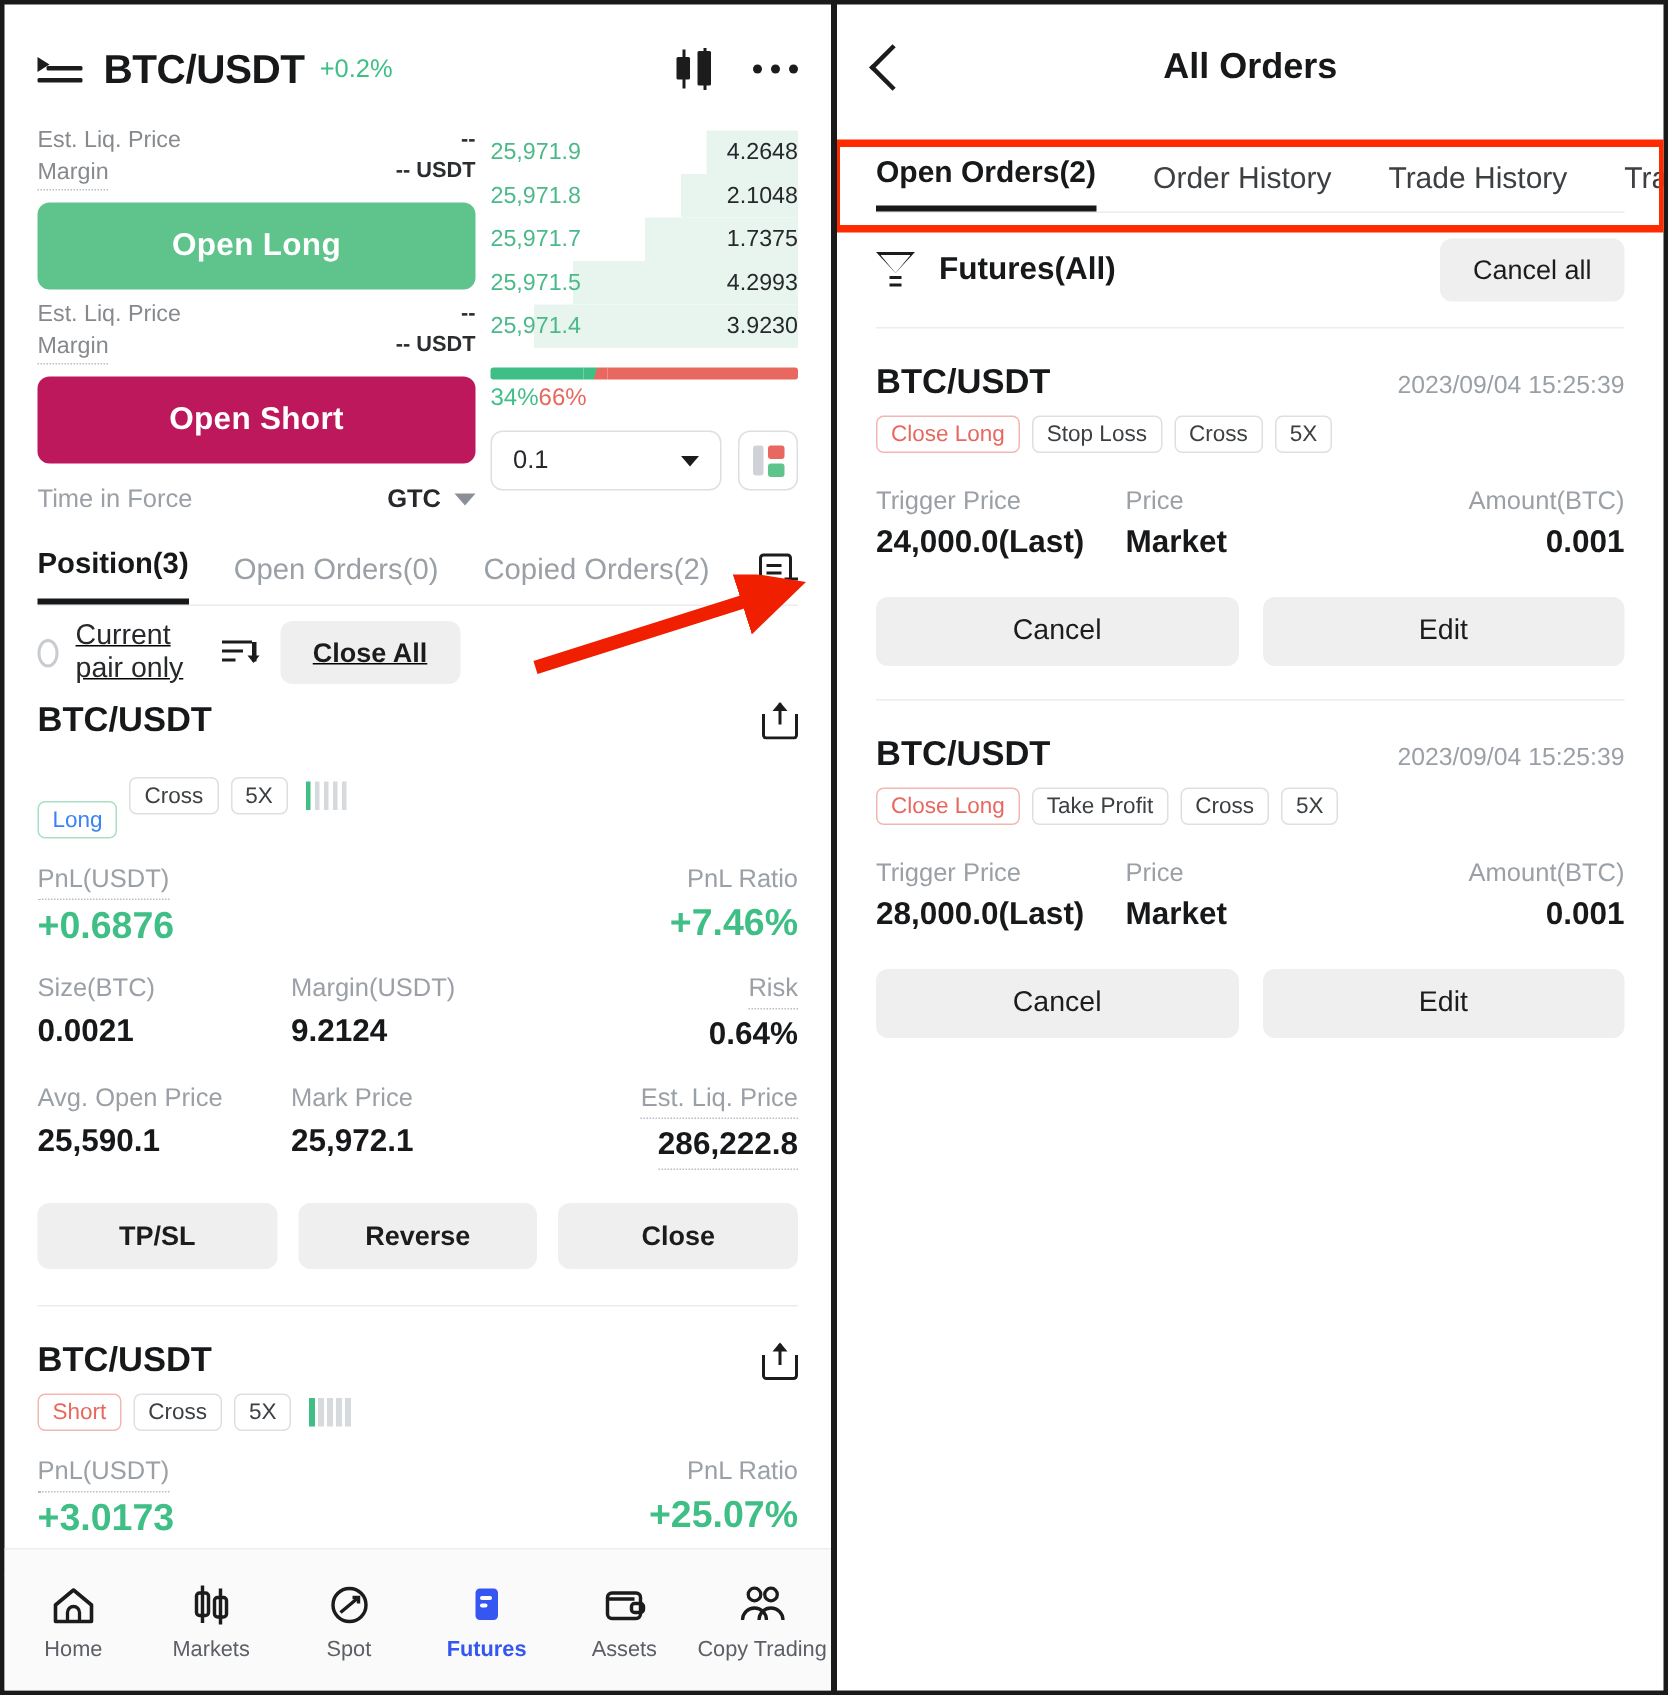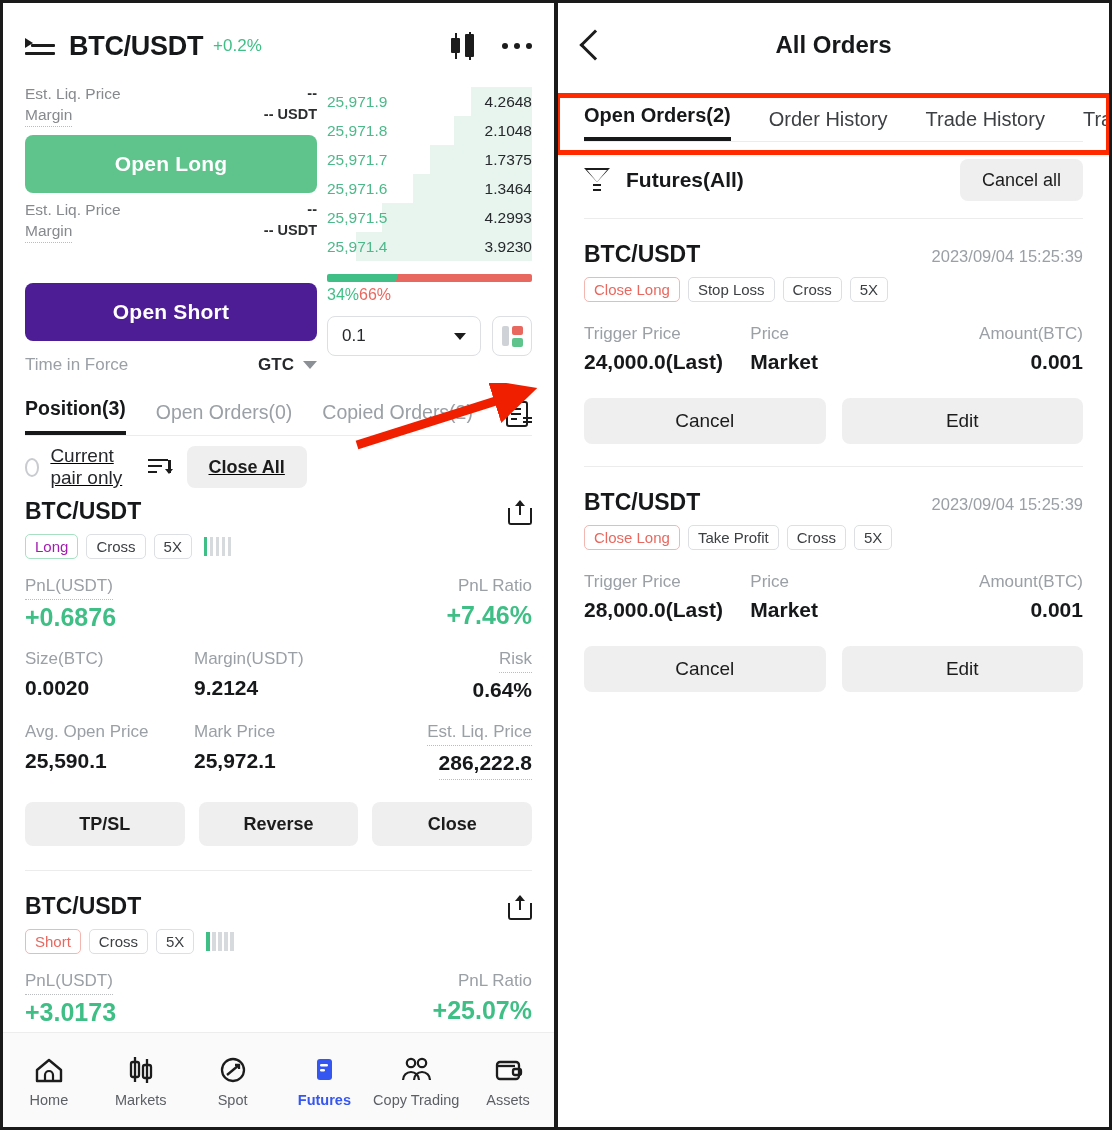--- a/index.html
+++ b/index.html
@@ -50,21 +50,21 @@
 
   .liq-row { display:flex; justify-content:space-between; font-size:15.5px; color:#86898d; line-height:21px; }
   .liq-row .v { color:#2b2d2f; font-weight:bold; font-size:14.5px; }
   .liq-block { margin:6px 0 8px; }
 
   .btn-long, .btn-short {
     width:100%; height:58px; border-radius:8px; border:none; color:#fff;
     font-size:21px; font-weight:bold; font-family:inherit; letter-spacing:0.2px; cursor:pointer;
   }
   .btn-long  { background:#5ec48c; }
-  .btn-short { background:#4c1d95;margin-top:32px; }
+  .btn-short { background:#be185d; }
 
   .tif { display:flex; justify-content:space-between; align-items:center; margin-top:14px; font-size:17px; }
   .tif .lbl { color:#9aa0a6; }
   .tif .val { color:#26282b; font-weight:bold; display:flex; align-items:center; gap:9px; }
   .caret { width:0;height:0;border-left:7px solid transparent;border-right:7px solid transparent;border-top:8px solid #8b9096; }
 
   
   .book-row { position:relative; height:29px; display:flex; align-items:center;
               justify-content:space-between; font-size:15.5px; }
   .book-row .bar { position:absolute; right:0; top:0; bottom:0; background:#e8f5ef; }
@@ -129,21 +129,21 @@
   .pos-sym { font-size:23px; font-weight:bold; color:#16181a; }
   .share-ico { margin-left:auto; width:24px; height:26px; position:relative; cursor:pointer; }
   .share-ico .bx { position:absolute; left:0; right:0; bottom:0; height:17px;
                    border:2.2px solid #1c1c1c; border-top:none; border-radius:0 0 3px 3px; }
   .share-ico .st { position:absolute; left:50%; margin-left:-1.1px; top:2px; width:2.2px; height:14px; background:#1c1c1c; }
   .share-ico .ah { position:absolute; left:50%; margin-left:-5px; top:1px; width:0;height:0;
                    border-left:5px solid transparent;border-right:5px solid transparent;border-bottom:6px solid #1c1c1c; }
 
   .chips { display:flex; align-items:center; gap:8px; margin-top:9px; }
   .chip { border:1px solid #dcdfe3; border-radius:5px; padding:3px 9px; font-size:15px; color:#3d4043; }
-  .chip.long  { border-color:#a9e0c4; color:#a21caf; }
+  .chip.long  { border-color:#a9e0c4; color:#3b82f6;margin-top:32px; }
   .chip.short { border-color:#f3b6b1; color:#e8685f; }
   .lev-bars { display:flex; gap:2.5px; margin-left:4px; }
   .lev-bars b { width:3.5px; height:19px; background:#d7dadd; display:block; }
   .lev-bars b.on { background:#3fbf86; }
 
   .grid3 { display:flex; margin-top:15px; }
   .g-cell { flex:1 1 0; }
   .g-cell.c2 { text-align:left; }
   .g-cell.c3 { text-align:right; }
   .g-lbl { font-size:17px; color:#9aa0a6; line-height:24px; }
@@ -290,25 +290,20 @@
               <div class="bar" style="width: 38%;"></div>
               <span class="p">25,971.8</span>
               <span class="q">2.1048</span>
             </div>
             <div class="book-row">
               <div class="bar" style="width: 50%;"></div>
               <span class="p">25,971.7</span>
               <span class="q">1.7375</span>
             </div>
             <div class="book-row">
-              <div class="bar" style="width: 58%;"></div>
-              <span class="p">25,971.6</span>
-              <span class="q">1.3464</span>
-            </div>
-            <div class="book-row">
               <div class="bar" style="width: 73%;"></div>
               <span class="p">25,971.5</span>
               <span class="q">4.2993</span>
             </div>
             <div class="book-row">
               <div class="bar" style="width: 86%;"></div>
               <span class="p">25,971.4</span>
               <span class="q">3.9230</span>
             </div>
           </div>
@@ -399,21 +394,21 @@
           <div class="g-val green">+0.6876</div>
         </div>
         <div style="text-align:right">
           <div class="g-lbl">PnL Ratio</div>
           <div class="g-val green">+7.46%</div>
         </div>
       </div>
       <div class="grid3">
         <div class="g-cell">
           <div class="g-lbl">Size(BTC)</div>
-          <div class="g-val">0.0020</div>
+          <div class="g-val">0.0021</div>
         </div>
         <div class="g-cell c2">
           <div class="g-lbl">Margin(USDT)</div>
           <div class="g-val">9.2124</div>
         </div>
         <div class="g-cell c3">
           <div class="g-lbl dotted" style="display:inline-block">Risk</div>
           <div class="g-val">0.64%</div>
         </div>
       </div>
@@ -513,38 +508,38 @@
           <svg width="30" height="28" viewBox="0 0 30 28">
               <rect x="8" y="3" width="15" height="21" rx="3" fill="#3556f0"></rect>
               <rect x="11" y="8" width="8" height="2.6" rx="1.3" fill="#fff"></rect>
               <rect x="11" y="13" width="5" height="2.6" rx="1.3" fill="#fff"></rect>
             </svg>
         </div>
         <div class="tx">Futures</div>
       </div>
       <div class="it">
         <div class="ic">
+          <svg width="30" height="28" viewBox="0 0 30 28">
+              <rect x="4" y="6" width="22" height="17" rx="3" fill="none" stroke="#1c1c1c" stroke-width="2.3"></rect>
+              <path d="M4 10 h18" stroke="#1c1c1c" stroke-width="2.3"></path>
+              <rect x="20" y="13" width="8" height="6" rx="2" fill="none" stroke="#1c1c1c" stroke-width="2.3"></rect>
+            </svg>
+        </div>
+        <div class="tx">Assets</div>
+      </div>
+      <div class="it">
+        <div class="ic">
           <svg width="34" height="28" viewBox="0 0 34 28">
               <circle cx="12" cy="7" r="4.2" fill="none" stroke="#1c1c1c" stroke-width="2.2"></circle>
               <circle cx="23" cy="7" r="4.2" fill="none" stroke="#1c1c1c" stroke-width="2.2"></circle>
               <path d="M4 24 a8 8 0 0 1 16 0" fill="none" stroke="#1c1c1c" stroke-width="2.2"></path>
               <path d="M15 24 a8 8 0 0 1 16 0" fill="none" stroke="#1c1c1c" stroke-width="2.2"></path>
             </svg>
         </div>
         <div class="tx">Copy Trading</div>
-      </div>
-      <div class="it">
-        <div class="ic">
-          <svg width="30" height="28" viewBox="0 0 30 28">
-              <rect x="4" y="6" width="22" height="17" rx="3" fill="none" stroke="#1c1c1c" stroke-width="2.3"></rect>
-              <path d="M4 10 h18" stroke="#1c1c1c" stroke-width="2.3"></path>
-              <rect x="20" y="13" width="8" height="6" rx="2" fill="none" stroke="#1c1c1c" stroke-width="2.3"></rect>
-            </svg>
-        </div>
-        <div class="tx">Assets</div>
       </div>
     </div>
 
     <svg class="arrow" style="left:340px; top:380px; width:200px; height:70px;" viewBox="0 0 200 70">
       <defs>
           <marker id="ah1" markerWidth="5" markerHeight="5" refX="2.4" refY="2.5" orient="auto">
         <path d="M0,0 L5,2.5 L0,5 z" fill="#f01f00"></path>
           </marker>
         </defs>
       <line x1="14" y1="62" x2="172" y2="12" stroke="#f01f00" stroke-width="9" marker-end="url(#ah1)"></line>

